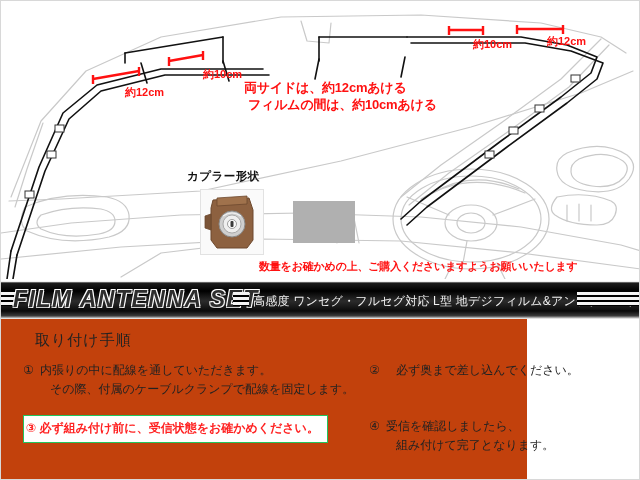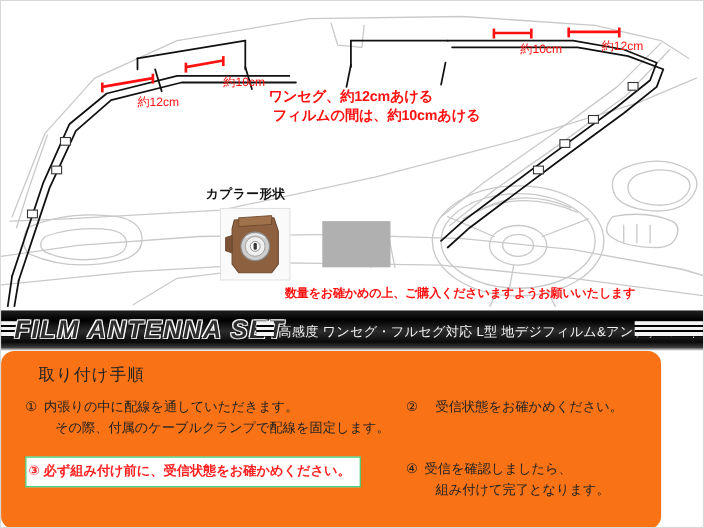--- a/index.html
+++ b/index.html
@@ -62,21 +62,21 @@
     left: 258px;
     top: 258px;
     font-size: 11px;
     font-weight: bold;
   }
 
   
   .meas {
     position: absolute;
     color: #ff1111;
-    font-weight: normal;
+    font-weight: bold;
     font-size: 11px;
     white-space: nowrap;
     padding-left: 24px;
   }
 
   
   #connector-label {
     position: absolute;
     left: 186px;
     top: 168px;
@@ -156,24 +156,23 @@
   }
   #bars-left  { left: 0px; }
   #bars-mid   { left: 232px; }
   #bars-right { left: 576px; width: 62px; }
 
   
   #instructions {
     position: absolute;
     left: 0;
     top: 318px;
-    width: 600px;
+    width: 526px;
     height: 162px;
-    background: #f97316;
-    border-radius: 12px;
+    background: #c2410c;
   }
   #proc-title {
     position: absolute;
     left: 34px;
     top: 12px;
     font-size: 15px;
     color: #222222;
     letter-spacing: 1px;
   }
   .step {
@@ -325,21 +324,21 @@
       </g>
     </svg>
 
     <span class="meas" style="left:100px; top:84px;">約12cm</span>
     <span class="meas" style="left:178px; top:66px;">約10cm</span>
     <span class="meas" style="left:448px; top:36px;">約10cm</span>
     <span class="meas" style="left:522px; top:33px;">約12cm</span>
 
 
     <div class="red-note" id="note-sides">
-      <span>ワンセグ、約12cmあける</span>
+      <span>両サイドは、約12cmあける</span>
       <span class="sub">フィルムの間は、約10cmあける</span>
     </div>
 
     <div id="connector-label">カプラー形状</div>
     <div id="connector-photo">
       <svg width="62" height="64" viewBox="0 0 62 64">
         <rect x="0" y="0" width="62" height="64" fill="#fafafa"></rect>
 
         <path d="M 12 10 L 48 8 L 52 20 L 52 50 L 46 58 L 16 58 L 10 50 L 10 18 Z" fill="#8d6140" stroke="#6d492e" stroke-width="1"></path>
 
@@ -375,21 +374,21 @@
       <span class="num">①</span>
       <span class="lines">
         <span>内張りの中に配線を通していただきます。</span>
         <span class="l2">その際、付属のケーブルクランプで配線を固定します。</span>
       </span>
     </div>
 
     <div class="step" id="step-2">
       <span class="num">②</span>
       <span class="lines">
-        <span class="l2">受信状態をお確かめください。</span>
+        <span class="l2">必ず奥まで差し込んでください。</span>
       </span>
     </div>
 
     <div id="step-3">
       <span>③</span>
       <span>必ず組み付け前に、受信状態をお確かめください。</span>
     </div>
 
     <div class="step" id="step-4">
       <span class="num">④</span>

